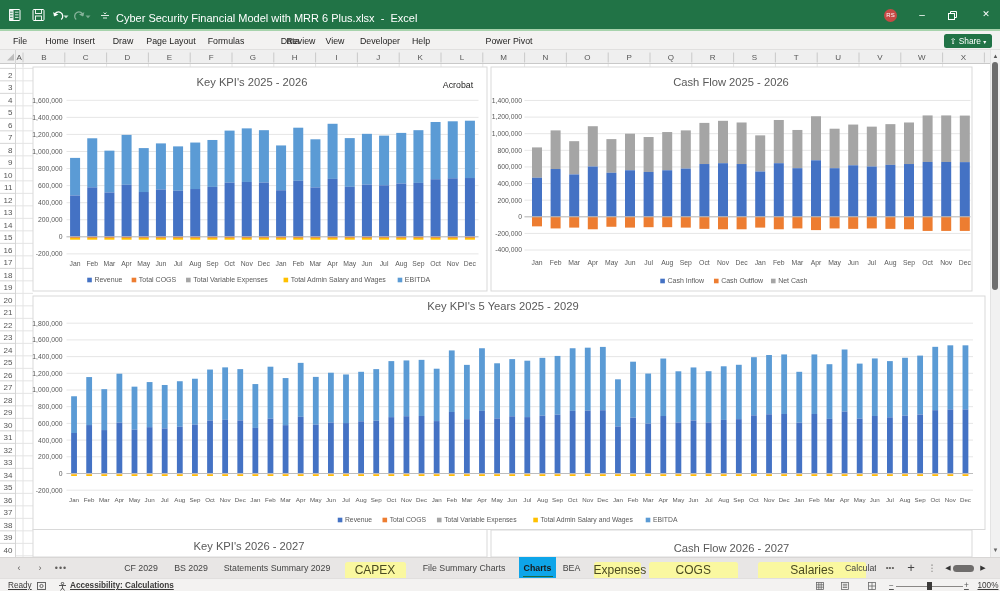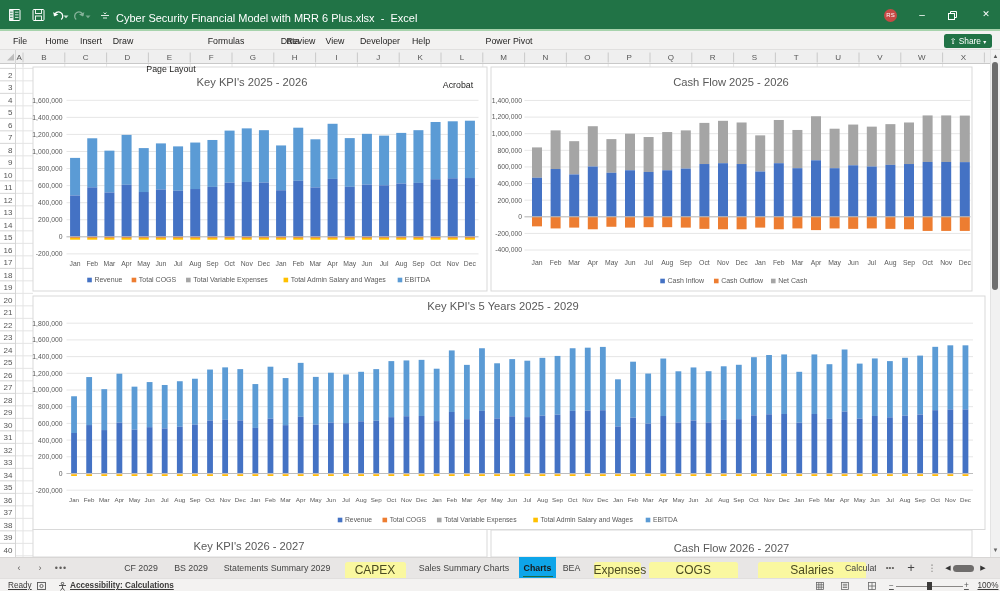--- a/index.html
+++ b/index.html
@@ -882,44 +882,44 @@
  <svg class="abs" style="left:948px;top:11px" width="9" height="9" viewBox="0 0 9 9">
         <rect x="0.5" y="2.5" width="6" height="6" fill="none" stroke="#fff" stroke-width="1"></rect>
         <path d="M2.5 2.5 V0.5 H8.5 V6.5 H6.5" fill="none" stroke="#fff" stroke-width="1"></path>
       </svg>
  <div class="winbtn" style="left:971px;font-size:9px;">✕</div>
 </div>
 
 <div id="ribbon">
  <div class="m" style="left:20px;transform:translateX(-50%);">File</div>
       <div class="m" style="left:57px;transform:translateX(-50%);">Home</div>
-      <div class="m" style="left:91px;transform:translateX(-50%);text-align:center;">Insert</div>
+      <div class="m" style="left:84px;transform:translateX(-50%);text-align:center;">Insert</div>
       <div class="m" style="left:123px;transform:translateX(-50%);">Draw</div>
-      <div class="m" style="left:171px;transform:translateX(-50%);margin-top:28px;">Page Layout</div>
+      <div class="m" style="left:171px;transform:translateX(-50%);">Page Layout</div>
       <div class="m" style="left:226px;transform:translateX(-50%);">Formulas</div>
       <div class="m" style="left:270px;transform:translateX(-50%);padding-left:40px;">Data</div>
       <div class="m" style="left:301px;transform:translateX(-50%);">Review</div>
       <div class="m" style="left:335px;transform:translateX(-50%);">View</div>
       <div class="m" style="left:380px;transform:translateX(-50%);">Developer</div>
       <div class="m" style="left:421px;transform:translateX(-50%);">Help</div>
       <div class="m" style="left:458px;transform:translateX(-50%);margin-top:44px;">Acrobat</div>
       <div class="m" style="left:509px;transform:translateX(-50%);">Power Pivot</div>
  <div id="share"><span style="font-size:8px">⇧</span> Share <span style="font-size:6px">▾</span></div>
 </div>
 
 <div id="tabbar">
  <div class="navb" style="left:10px;">‹</div>
       <div class="navb" style="left:31px;">›</div>
       <div class="navb" style="left:52px;letter-spacing:1px;">•••</div>
       <div class="stab" style="left:72px;width:45px;margin-top:34px;">IS 2029</div>
       <div class="stab" style="left:118px;width:46px;">CF 2029</div>
       <div class="stab" style="left:166px;width:50px;">BS 2029</div>
       <div class="stab" style="left:218px;width:118px;">Statements Summary 2029</div>
       <div class="ytab" style="left:344.5px;width:61px;">CAPEX 2029</div>
-      <div class="stab" style="left:410px;width:108px;">Sales Summary Charts</div>
+      <div class="stab" style="left:410px;width:108px;">File Summary Charts</div>
       <div class="atab" style="left:519px;width:37px;">Charts</div>
       <div class="stab" style="left:557px;width:29px;">BEA</div>
       <div class="ytab" style="left:593.5px;width:47px;">Expenses</div>
       <div class="ytab" style="left:649px;width:88.5px;">COGS Assumptions</div>
       <div class="ytab" style="left:758px;width:108px;">Salaries Assumptions</div>
       <div class="stab" style="left:845px;width:31px;overflow:hidden;text-align:left;">Calculations</div>
       <div class="navb" style="left:881px;font-size:8px;">•••</div>
       <div class="navb" style="left:902px;font-size:13px;color:#444;">+</div>
       <div class="navb" style="left:923px;font-size:9px;">⋮</div>
       <div class="navb" style="left:939px;font-size:7px;color:#333;">◀</div>

